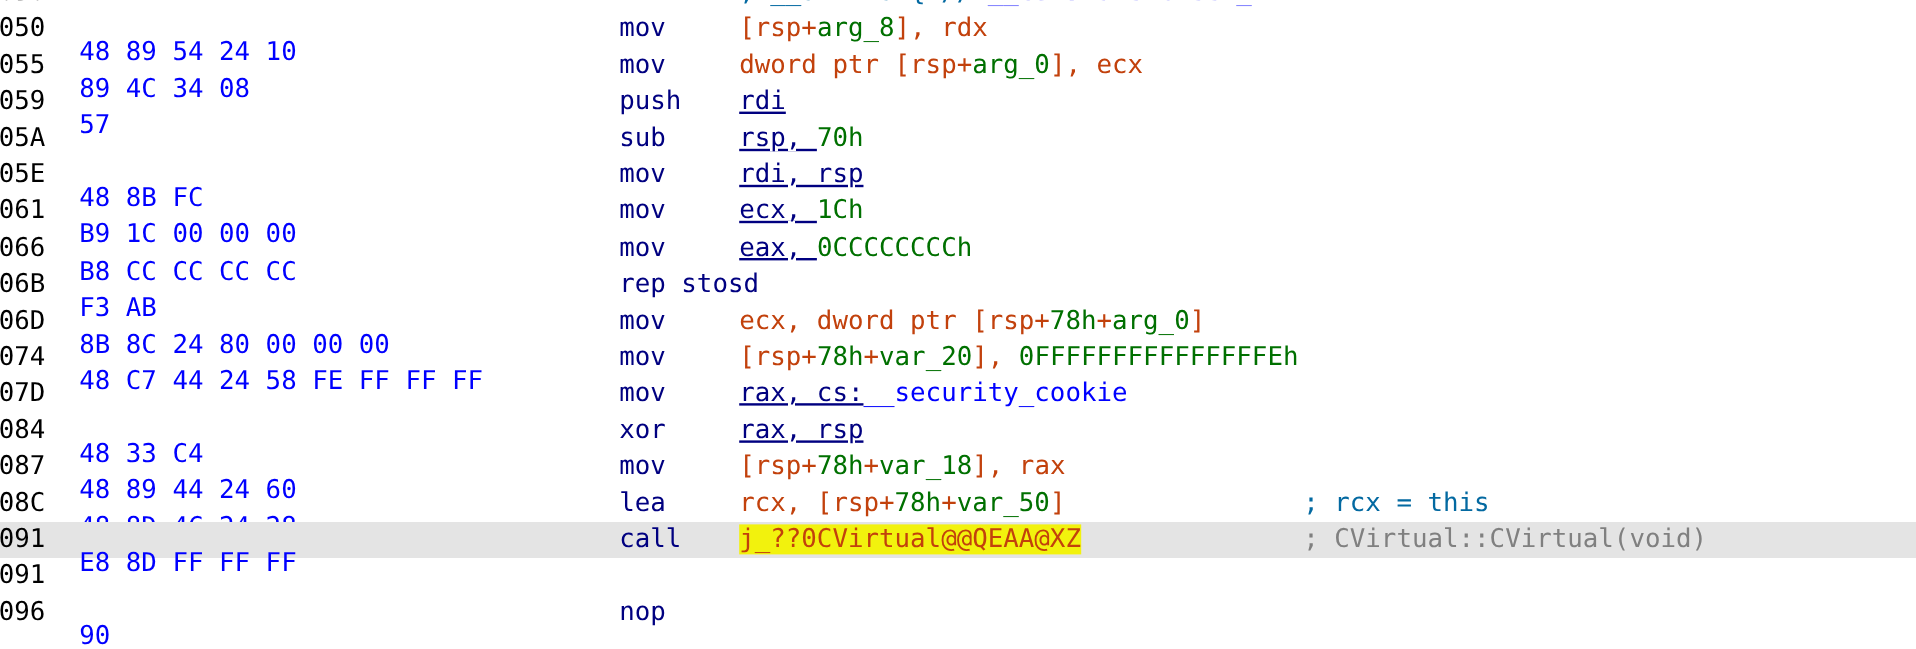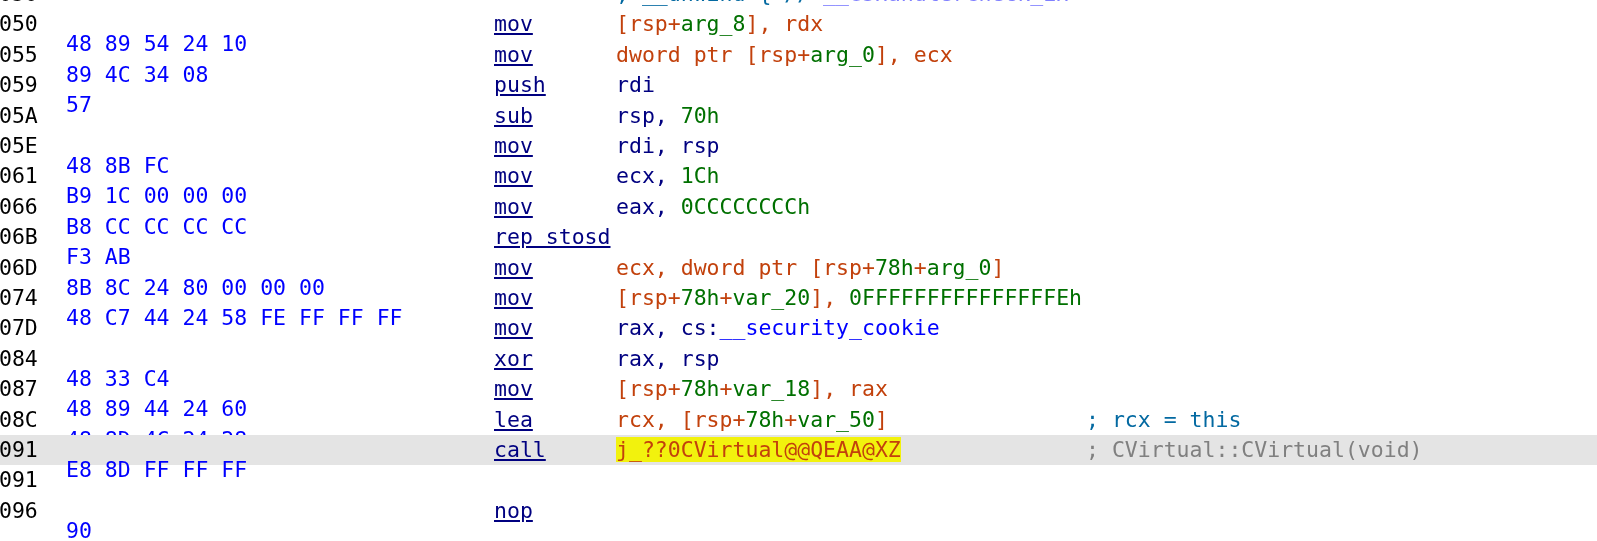--- a/index.html
+++ b/index.html
@@ -40,29 +40,29 @@
   }
 
   
   .col {
     position: absolute;
     top: 0;
     white-space: pre;
   }
   .c-addr    { left: -14px;  }   
   .c-bytes   { left: 66px; margin-top: 20px;   }
-  .c-mnem    { left: 494px; text-decoration: underline;  }
+  .c-mnem    { left: 516px;  }
   .c-ops     { left: 616px;  }
   .c-cmt     { left: 1086px; }
 
   
   .t-addr   { color: #000000; }
   .t-bytes  { color: #0000ff; }
   .t-mnem   { color: #000080; }
-  .t-reg    { color: #000080; }
+  .t-reg    { color: #000080; text-decoration: underline; }
   .t-punct  { color: #c2410c; }
   .t-num    { color: #007000; }
   .t-stkvar { color: #007000; }
   .t-name   { color: #0000ff; }
   .t-cmt    { color: #0369a1; }
   .t-auto   { color: #808080; }
   .t-lib    { color: #8080ff; }
 
   .hl {
     background: #f2f20d;

